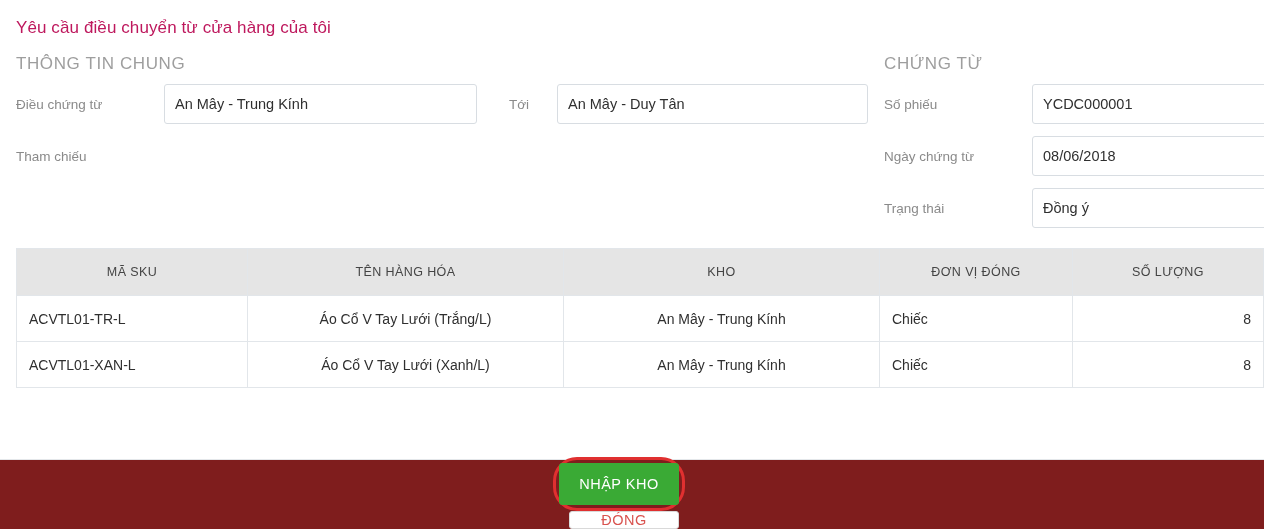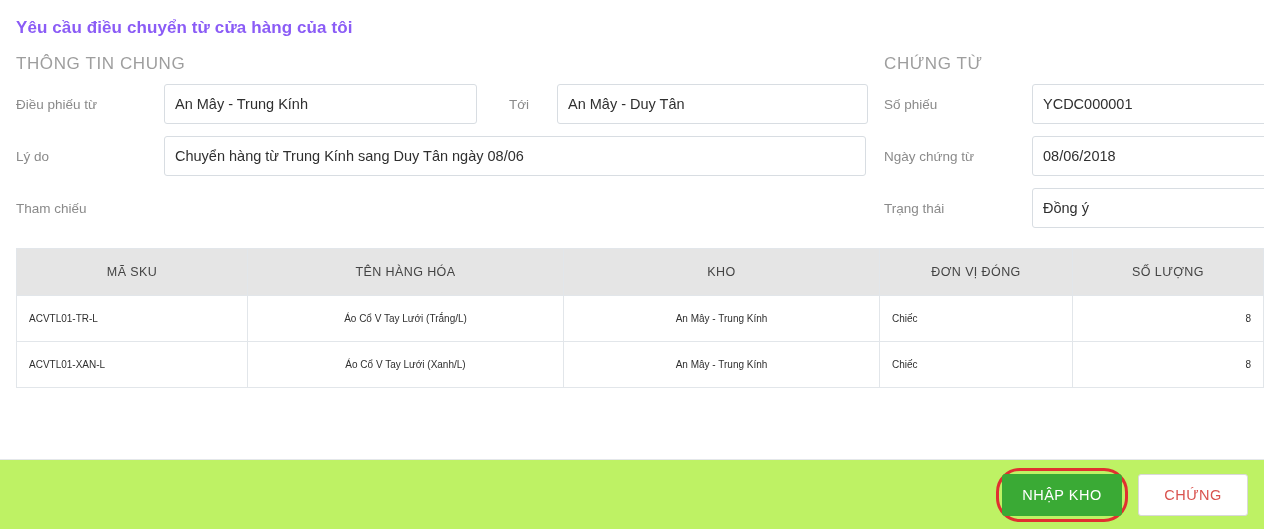--- a/index.html
+++ b/index.html
@@ -18,22 +18,22 @@
     position: relative;
     width: 1264px;
     height: 529px;
     box-sizing: border-box;
     display: flex;
     flex-direction: column;
     background: #ffffff;
   }
   .dialog-title {
     font-size: 17px;
-    font-weight: bold;
-    color: #8b5cf6;
+    font-weight: normal;
+    color: #be185d;
     padding: 18px 16px 10px 16px;
     letter-spacing: 0.1px;
   }
   .content {
     flex: 1 1 auto;
     padding: 0 16px;
     box-sizing: border-box;
   }
   .section-row {
     display: flex;
@@ -100,21 +100,21 @@
     font-size: 12.5px;
     font-weight: normal;
     color: #444;
     letter-spacing: 0.4px;
     height: 44px;
     text-align: center;
     background: #e5e5e5;
   }
   table.items td {
     border: 1px solid #e2e6ea;
-    font-size: 10px;
+    font-size: 14px;
     color: #2f2f2f;
     height: 45px;
     padding: 0 12px;
     background: #ffffff;
   }
   .col-sku { width: 228px; }
   .col-name { width: 313px; }
   .col-wh { width: 313px; }
   .col-unit { width: 190px; }
   .col-qty { width: 188px; }
@@ -122,21 +122,22 @@
   .c-center { text-align: center; }
   .c-right { text-align: right; }
   .footer {
     border-top: 1px solid #e4e7ea;
     height: 70px;
     display: flex;
     align-items: center;
     justify-content: flex-end;
     padding-right: 16px;
     box-sizing: border-box;
-    background: #bef264;
+    background: #7f1d1d;
+    flex-direction: column;
   }
   .btn {
     height: 42px;
     min-width: 110px;
     border-radius: 3px;
     font-size: 14.5px;
     letter-spacing: 0.5px;
     display: flex;
     align-items: center;
     justify-content: center;
@@ -172,30 +173,26 @@
   <div class="dialog-title">Yêu cầu điều chuyển từ cửa hàng của tôi</div>
 
   <div class="content">
 
     <div class="section-row">
 
       <div class="col-left">
         <div class="section-header">THÔNG TIN CHUNG</div>
 
         <div class="field-row">
-          <div class="field-label lbl-w1">Điều phiếu từ</div>
+          <div class="field-label lbl-w1">Điều chứng từ</div>
           <div class="input-box in-from">An Mây - Trung Kính</div>
           <div class="field-label lbl-w2" style="padding-left:32px;">Tới</div>
           <div class="input-box in-to">An Mây - Duy Tân</div>
         </div>
 
-        <div class="field-row">
-          <div class="field-label lbl-w1">Lý do</div>
-          <div class="input-box in-reason">Chuyển hàng từ Trung Kính sang Duy Tân ngày 08/06</div>
-        </div>
 
         <div class="field-row">
           <div class="field-label lbl-w1">Tham chiếu</div>
           <div class="in-ref blank-cell"></div>
         </div>
       </div>
 
       <div class="col-right">
         <div class="section-header">CHỨNG TỪ</div>
 
@@ -244,16 +241,16 @@
         </tr>
       </tbody>
     </table>
 
   </div>
 
   <div class="footer">
     <div class="btn-highlight-wrap">
       <div class="btn btn-primary">NHẬP KHO</div>
     </div>
-    <div class="btn btn-secondary">CHỨNG</div>
+    <div class="btn btn-secondary">ĐÓNG</div>
   </div>
 
 </div>
 
 </body></html>

